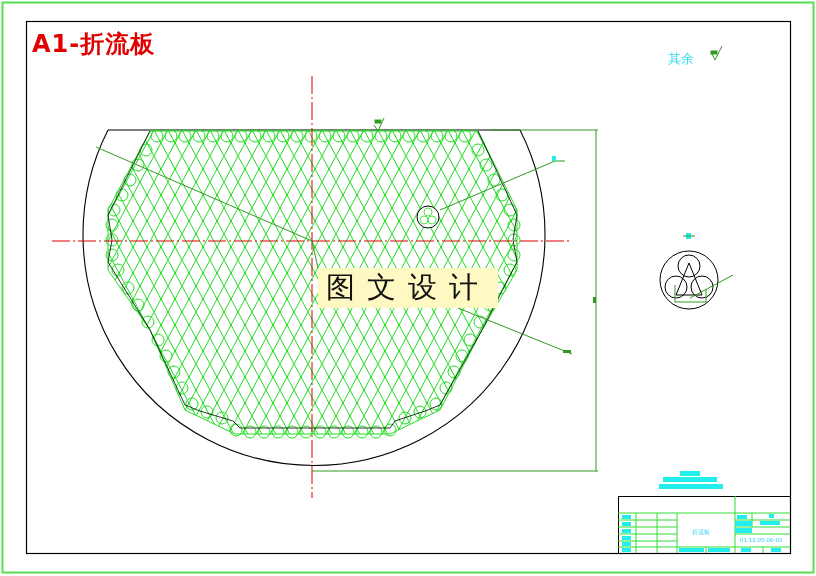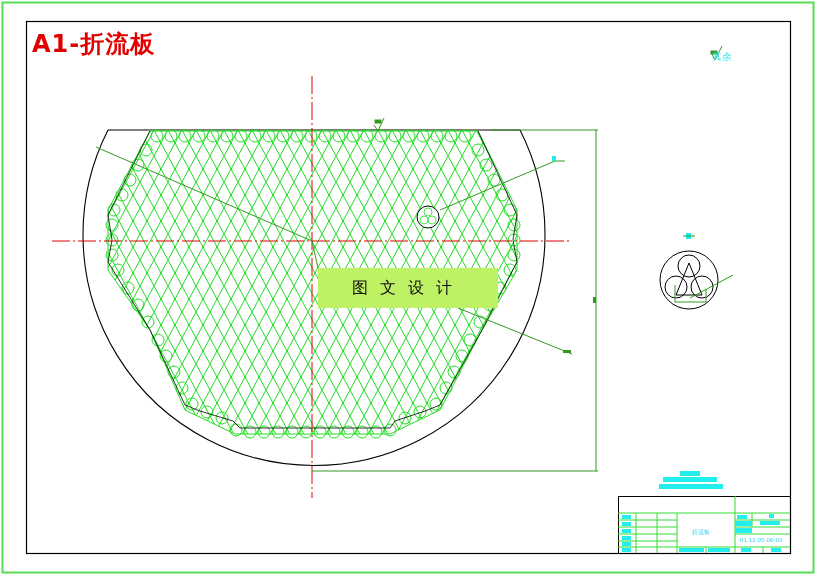--- a/index.html
+++ b/index.html
@@ -1,20 +1,20 @@
 <!DOCTYPE html>
 <html><head>
 <meta charset="utf-8">
 <style>
   html,body{margin:0;padding:0;background:#ffffff;}
   body{width:816px;height:576px;position:relative;overflow:hidden;font-family:"DejaVu Sans",sans-serif;}
   #sheet{position:absolute;left:0;top:0;width:816px;height:576px;}
   .title{position:absolute;left:32px;top:28px;font-family:"DejaVu Sans",sans-serif;font-weight:bold;font-size:24px;color:#e00000;letter-spacing:1px;}
-  .roughness{position:absolute;left:712px;top:50px;font-size:10px;color:#33ddee;}
-  .watermark{position:absolute;left:318px;top:268px;width:180px;height:40px;background:#bef264;display:flex;align-items:center;justify-content:center;font-family:"DejaVu Serif",serif;font-size:16px;letter-spacing:12px;color:#111;}
+  .roughness{position:absolute;left:668px;top:50px;font-size:13px;color:#33ddee;}
+  .watermark{position:absolute;left:318px;top:268px;width:180px;height:40px;background:#fef9c3;display:flex;align-items:center;justify-content:center;font-family:"DejaVu Serif",serif;font-size:29px;letter-spacing:12px;color:#111;}
   .tb-text{position:absolute;font-size:6px;color:#33ccee;}
 </style>
 </head>
 <body>
 
 <svg id="sheet" width="816" height="576" viewBox="0 0 816 576" xmlns="http://www.w3.org/2000/svg">
   <defs>
     <pattern id="hatch" patternUnits="userSpaceOnUse" width="14" height="26">
       <path d="M0 0 L7 13 L14 0 M0 26 L7 13 L14 26" stroke="#22dd22" stroke-width="1" fill="none"></path>
       <circle cx="7" cy="13" r="1" fill="#22dd22"></circle>

